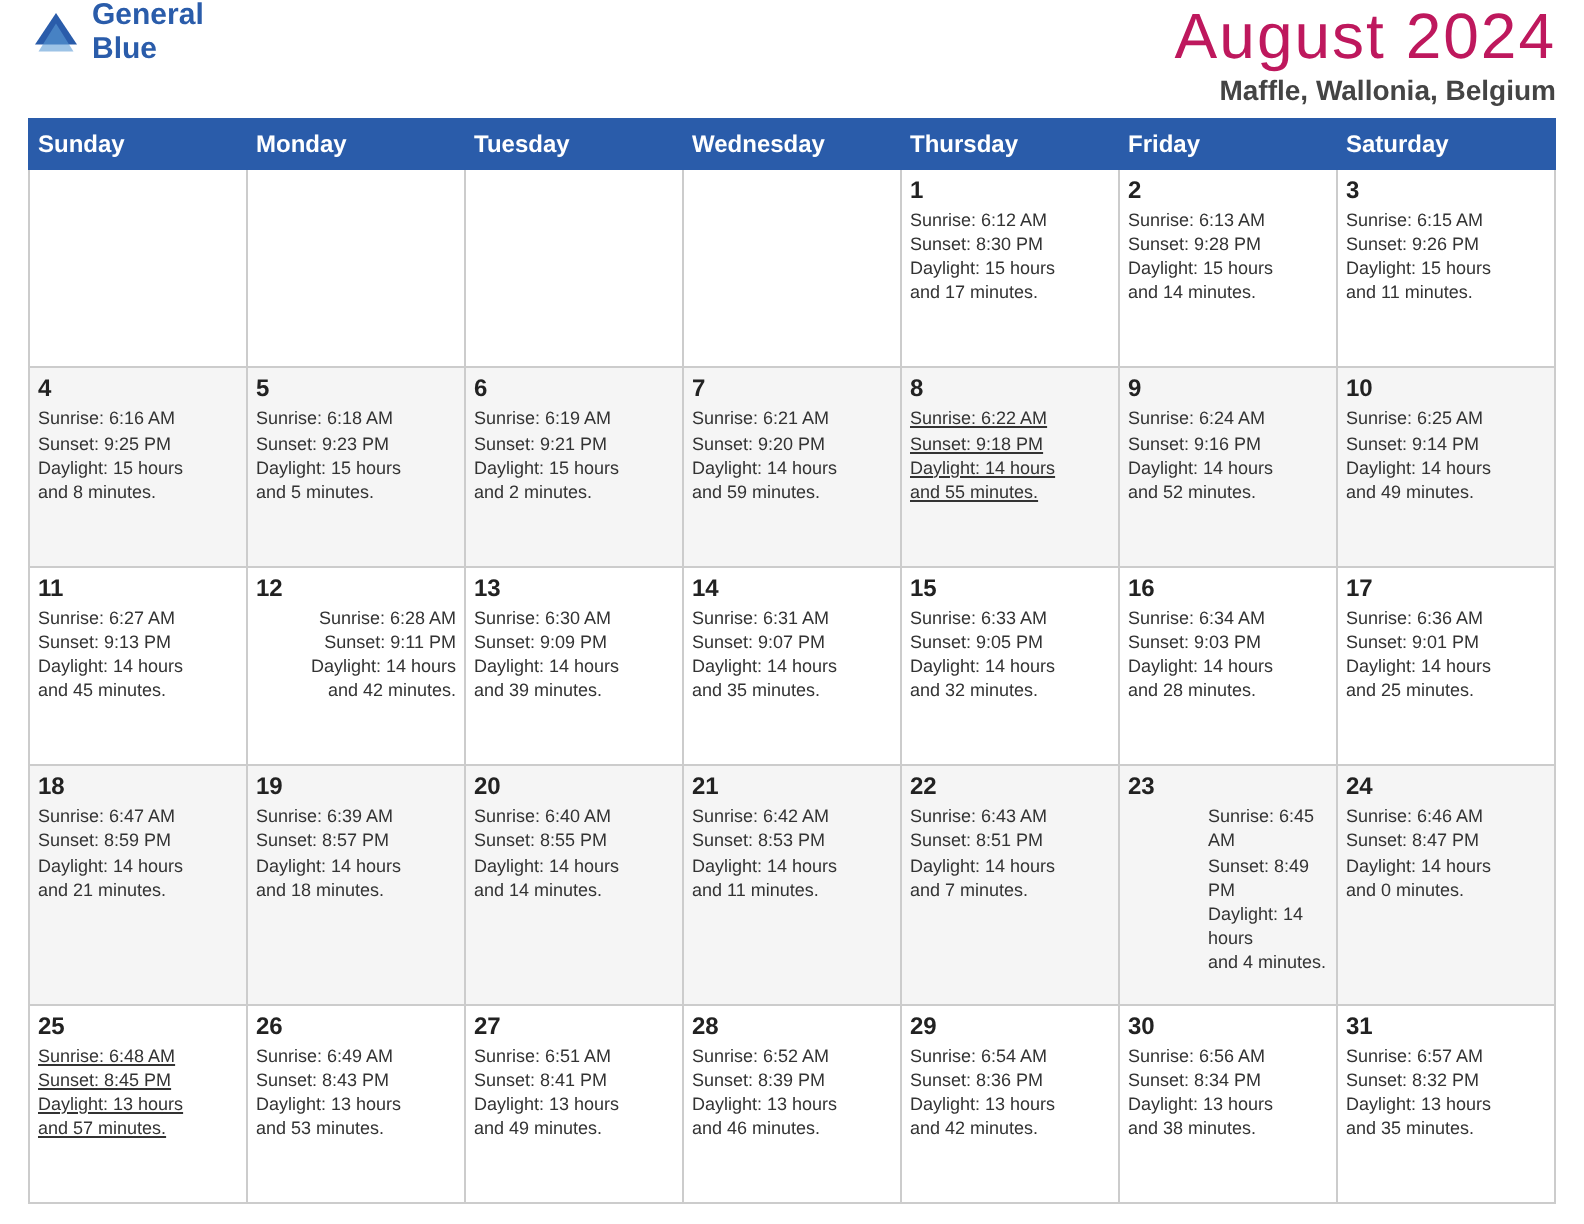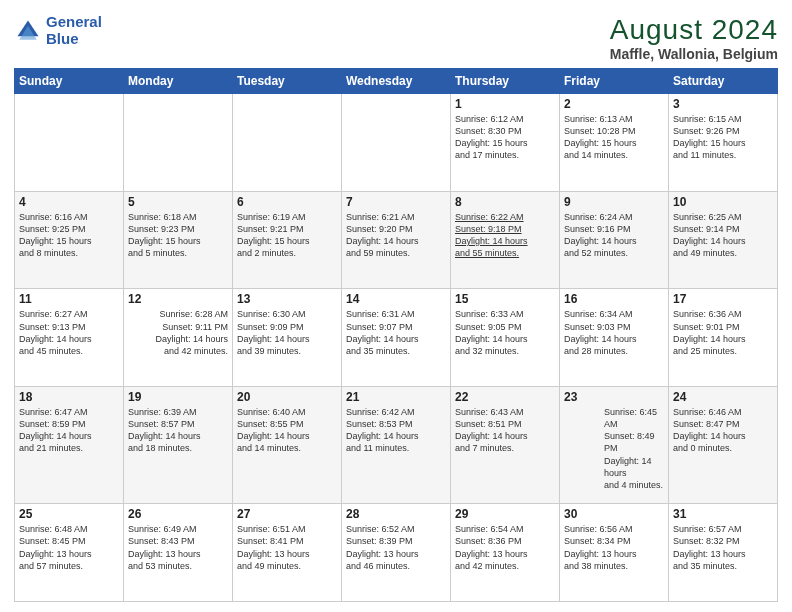--- a/index.html
+++ b/index.html
@@ -9,21 +9,21 @@
       width: 792px;
       min-height: 612px;
       padding: 0;
     }
     .page {
       width: 792px;
       min-height: 612px;
       background: #fff;
       display: flex;
       flex-direction: column;
-      padding: 14px 14px 10px 14px;
+      padding: 0 14px 10px 14px;
     }
     .header {
       display: flex;
       justify-content: space-between;
       align-items: flex-start;
       margin-bottom: 6px;
     }
     .logo {
       display: flex;
       align-items: center;
@@ -39,23 +39,23 @@
       display: block;
     }
     .logo-icon {
       width: 28px;
       height: 28px;
     }
     .title-block {
       text-align: right;
     }
     .month-title {
-      font-size: 28px;
+      font-size: 32px;
       font-weight: 300;
-      color: #14532d;
+      color: #be185d;
       letter-spacing: 1px;
     }
     .location-title {
       font-size: 14px;
       color: #444;
       font-weight: bold;
     }
     .calendar-table {
       width: 100%;
       border-collapse: collapse;
@@ -142,21 +142,21 @@
           <td>
             <span class="day-num">1</span>
             <div class="day-info" style="white-space: pre-line;">Sunrise: 6:12 AM
 Sunset: 8:30 PM
 Daylight: 15 hours
 and 17 minutes.</div>
           </td>
           <td>
             <span class="day-num">2</span>
             <div class="day-info" style="white-space: pre-line;">Sunrise: 6:13 AM
-Sunset: 10:28 PM
+Sunset: 9:28 PM
 Daylight: 15 hours
 and 14 minutes.</div>
           </td>
           <td>
             <span class="day-num">3</span>
             <div class="day-info" style="white-space: pre-line;">Sunrise: 6:15 AM
 Sunset: 9:26 PM
 Daylight: 15 hours
 and 11 minutes.</div>
           </td>
@@ -310,21 +310,21 @@
             <span class="day-num">24</span>
             <div class="day-info" style="white-space: pre-line;">Sunrise: 6:46 AM
 Sunset: 8:47 PM
 Daylight: 14 hours
 and 0 minutes.</div>
           </td>
         </tr>
         <tr>
           <td>
             <span class="day-num">25</span>
-            <div class="day-info" style="white-space: pre-line;">Sunrise: 6:48 AM
+            <div class="day-info" style="white-space: pre-line; text-decoration: underline;">Sunrise: 6:48 AM
 Sunset: 8:45 PM
 Daylight: 13 hours
 and 57 minutes.</div>
           </td>
           <td>
             <span class="day-num">26</span>
             <div class="day-info" style="white-space: pre-line;">Sunrise: 6:49 AM
 Sunset: 8:43 PM
 Daylight: 13 hours
 and 53 minutes.</div>

